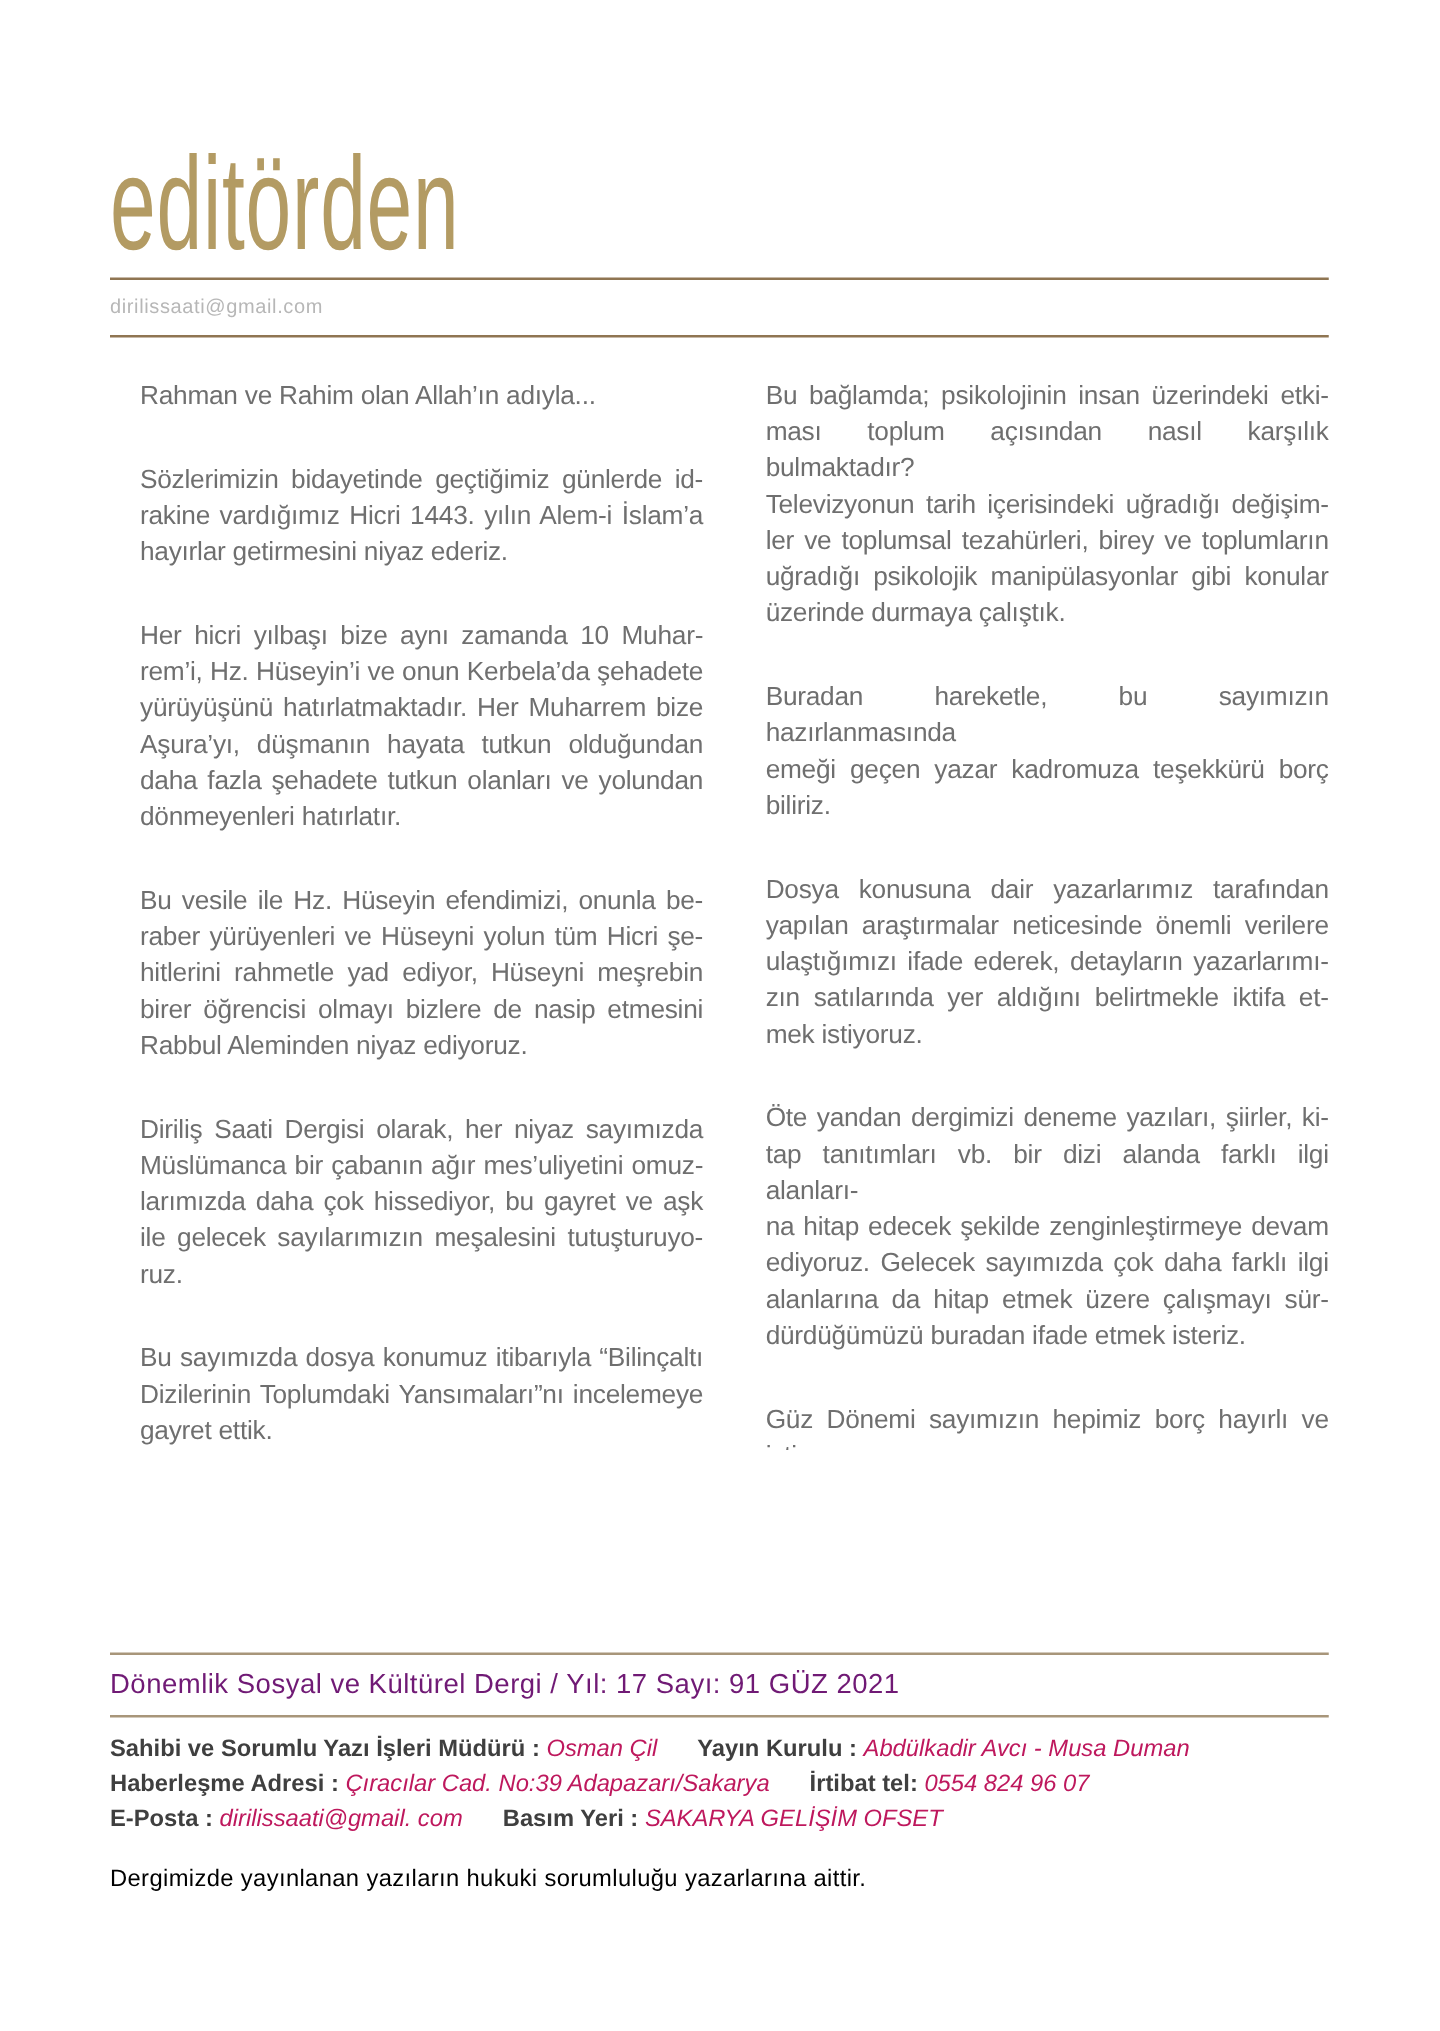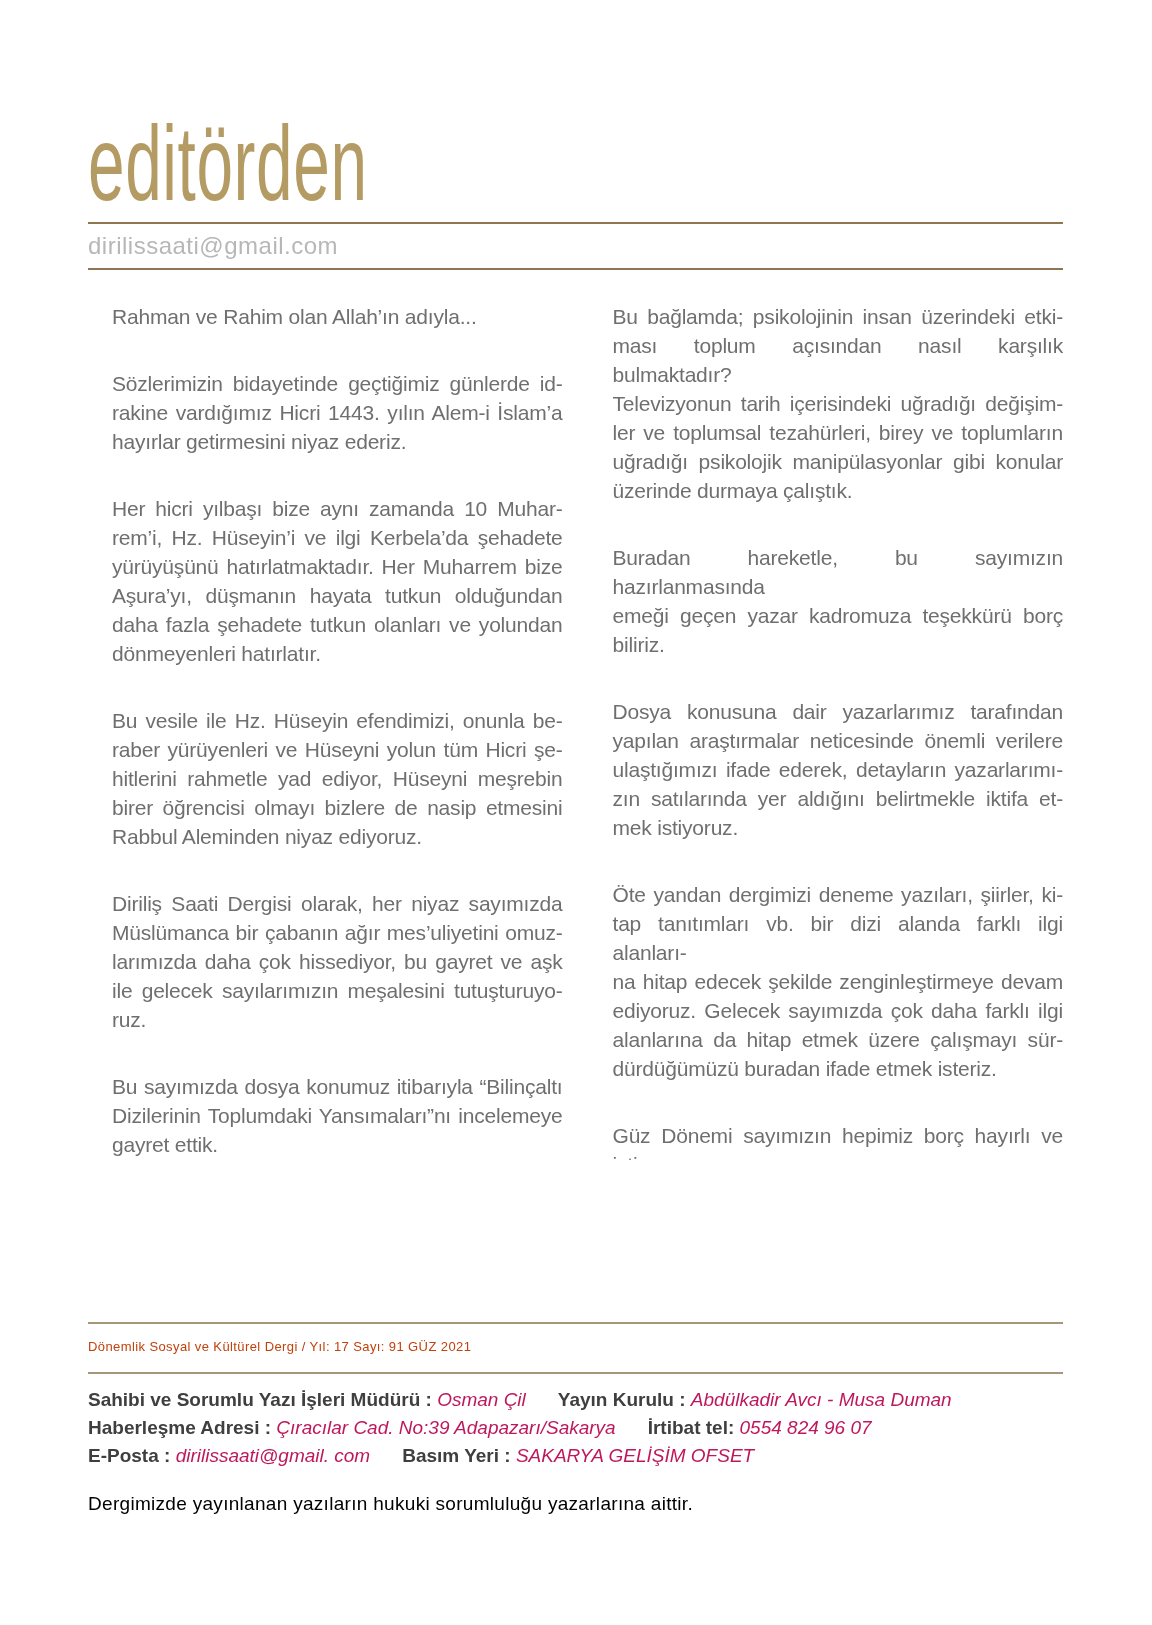--- a/index.html
+++ b/index.html
@@ -31,21 +31,21 @@
   }
   .rule {
     border: none;
     border-top: 2px solid #8f7552;
     margin: 0;
   }
   .rule.header-top { margin-top: 16px; }
   .rule.footer-style { border-top-color: #a8967a; }
   .email-row {
     padding: 9px 0 9px 0;
-    font-size: 24px;
+    font-size: 16px;
     line-height: 26px;
     color: #b7b7b7;
     letter-spacing: 0.5px;
   }
   
   .columns {
     margin-top: 32px;
     height: 858px;
     overflow: hidden;
     display: grid;
@@ -64,23 +64,23 @@
     text-align: justify;
     text-align-last: justify;
     white-space: normal;
     margin-left: 24px;
   }
   .line.is-last { text-align-last: left; }
   
   .footer { margin-top: 162px; }
   .journal-row {
     padding: 11px 0 13px 0;
-    font-size: 13px;
+    font-size: 22px;
     line-height: 24px;
-    color: #c2410c;
+    color: #701a75;
     letter-spacing: 0.4px;
   }
   .colophon {
     margin-top: 12px;
     font-size: 19px;
     line-height: 28px;
   }
   .colophon-row { white-space: nowrap; }
   .colophon-pair { display: inline-block; margin-right: 32px; }
   .colophon-pair:last-child { margin-right: 0; }
@@ -118,21 +118,21 @@
         <div class="para">
           <div class="line is-last">Rahman ve Rahim olan Allah’ın adıyla...</div>
         </div>
         <div class="para">
           <div class="line">Sözlerimizin bidayetinde geçtiğimiz günlerde id-</div>
           <div class="line">rakine vardığımız Hicri 1443. yılın Alem-i İslam’a</div>
           <div class="line is-last">hayırlar getirmesini niyaz ederiz.</div>
         </div>
         <div class="para">
           <div class="line">Her hicri yılbaşı bize aynı zamanda 10 Muhar-</div>
-          <div class="line">rem’i, Hz. Hüseyin’i ve ilgi Kerbela’da şehadete</div>
+          <div class="line">rem’i, Hz. Hüseyin’i ve onun Kerbela’da şehadete</div>
           <div class="line">yürüyüşünü hatırlatmaktadır. Her Muharrem bize</div>
           <div class="line">Aşura’yı, düşmanın hayata tutkun olduğundan</div>
           <div class="line">daha fazla şehadete tutkun olanları ve yolundan</div>
           <div class="line is-last">dönmeyenleri hatırlatır.</div>
         </div>
         <div class="para">
           <div class="line">Bu vesile ile Hz. Hüseyin efendimizi, onunla be-</div>
           <div class="line">raber yürüyenleri ve Hüseyni yolun tüm Hicri şe-</div>
           <div class="line">hitlerini rahmetle yad ediyor, Hüseyni meşrebin</div>
           <div class="line">birer öğrencisi olmayı bizlere de nasip etmesini</div>

